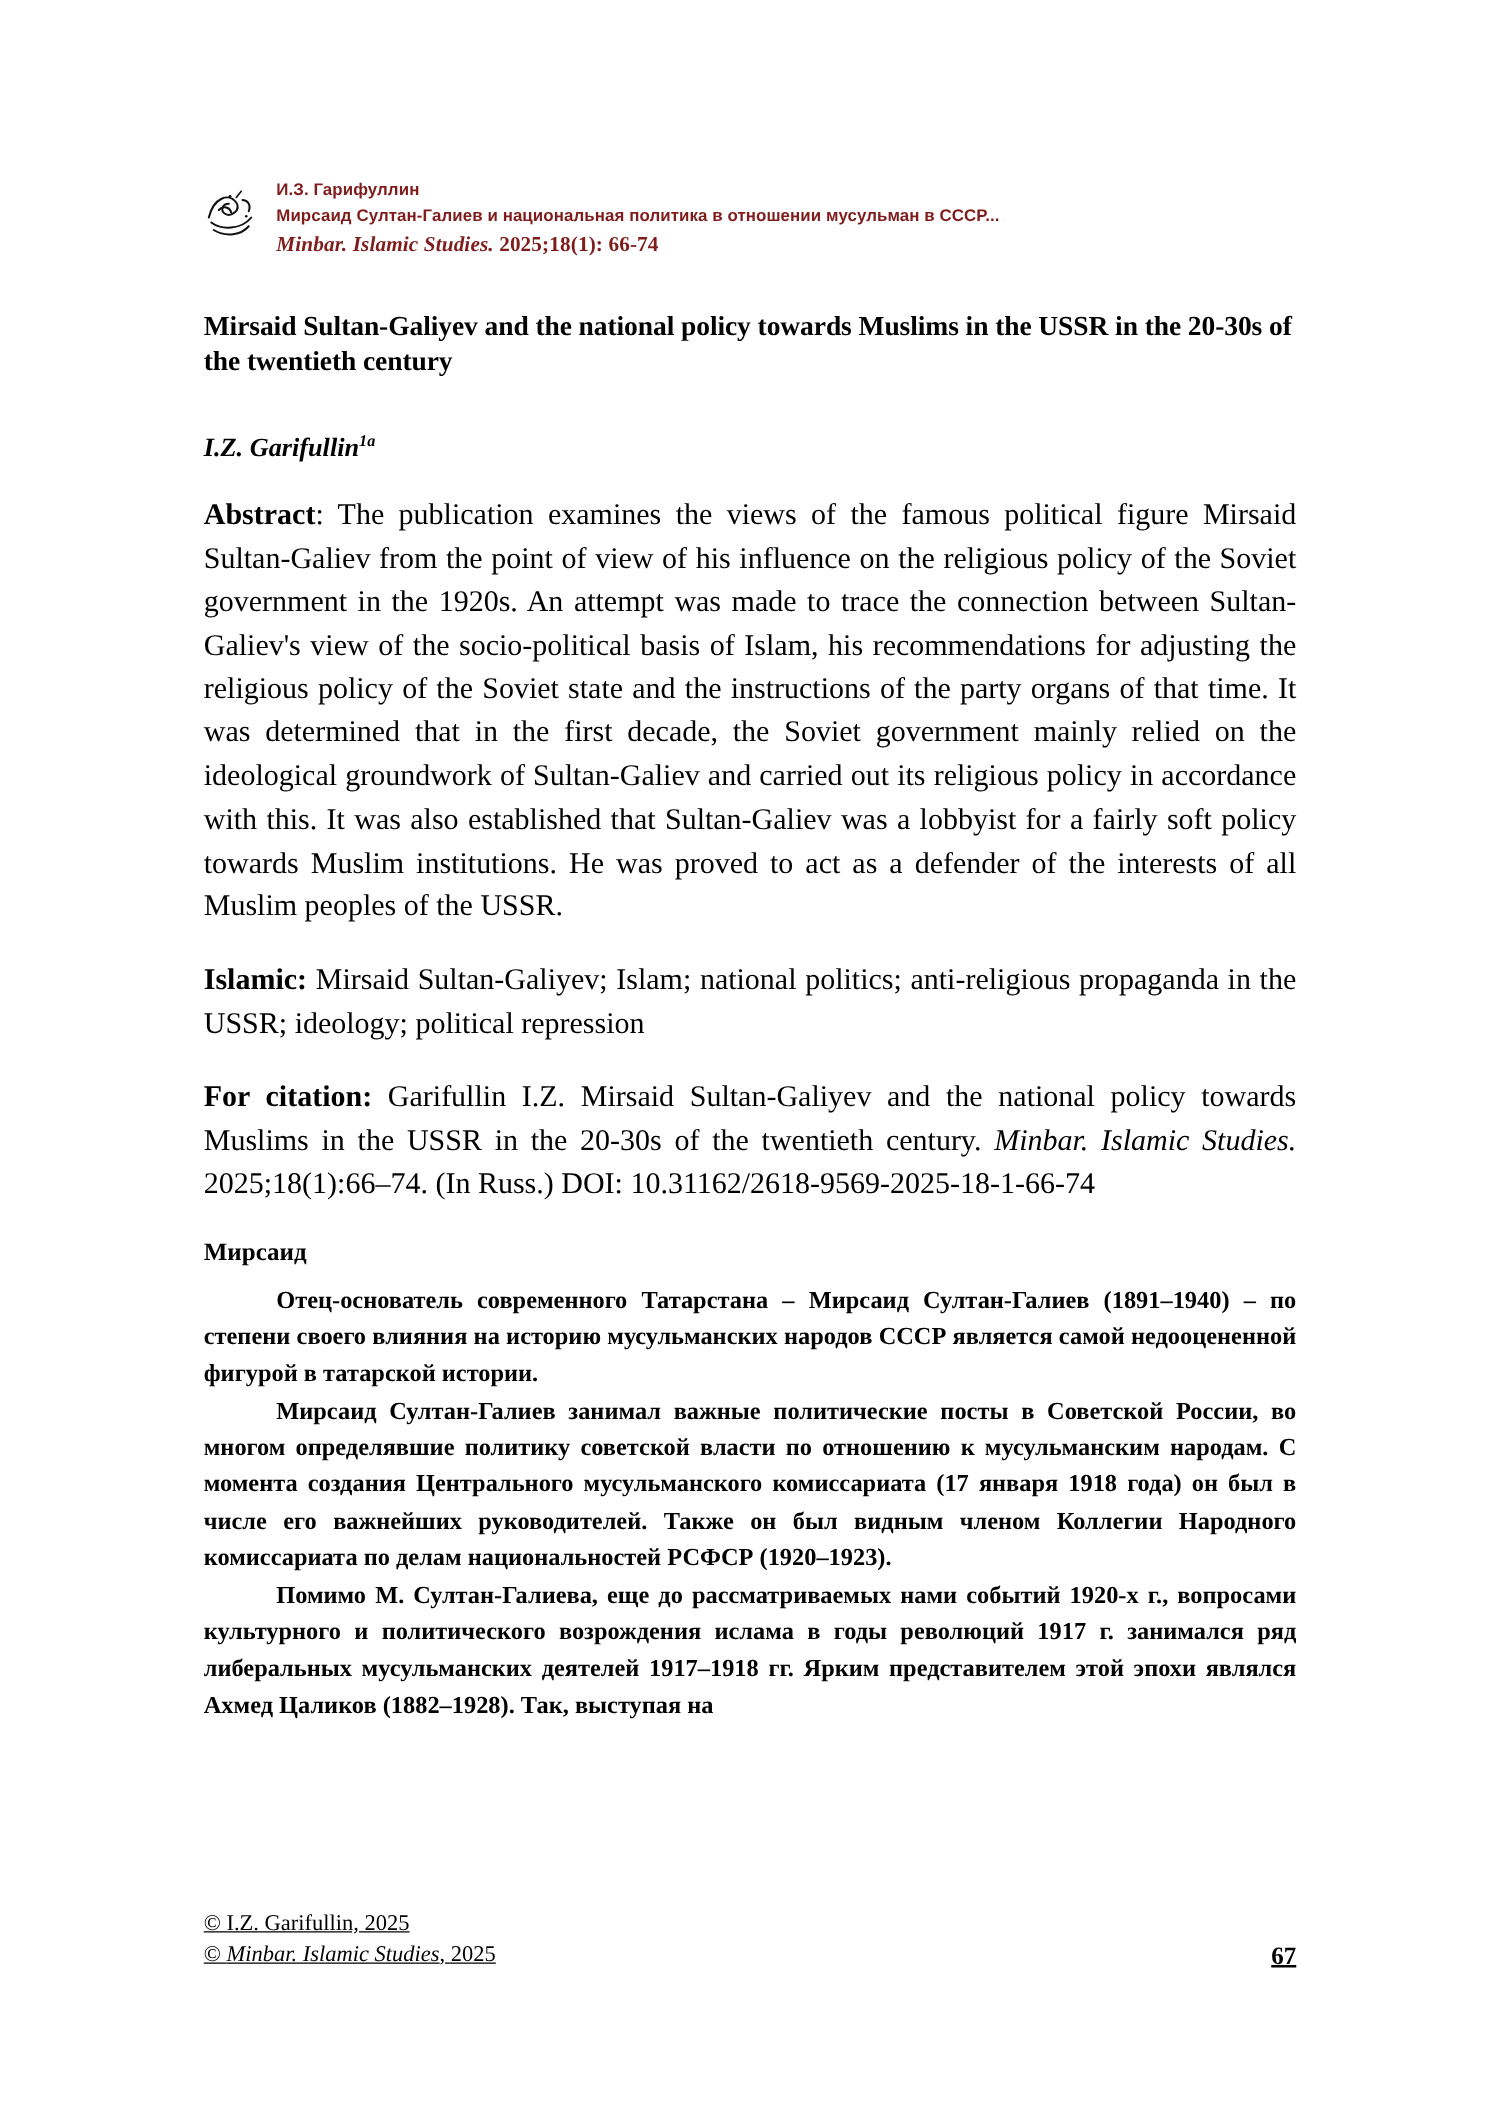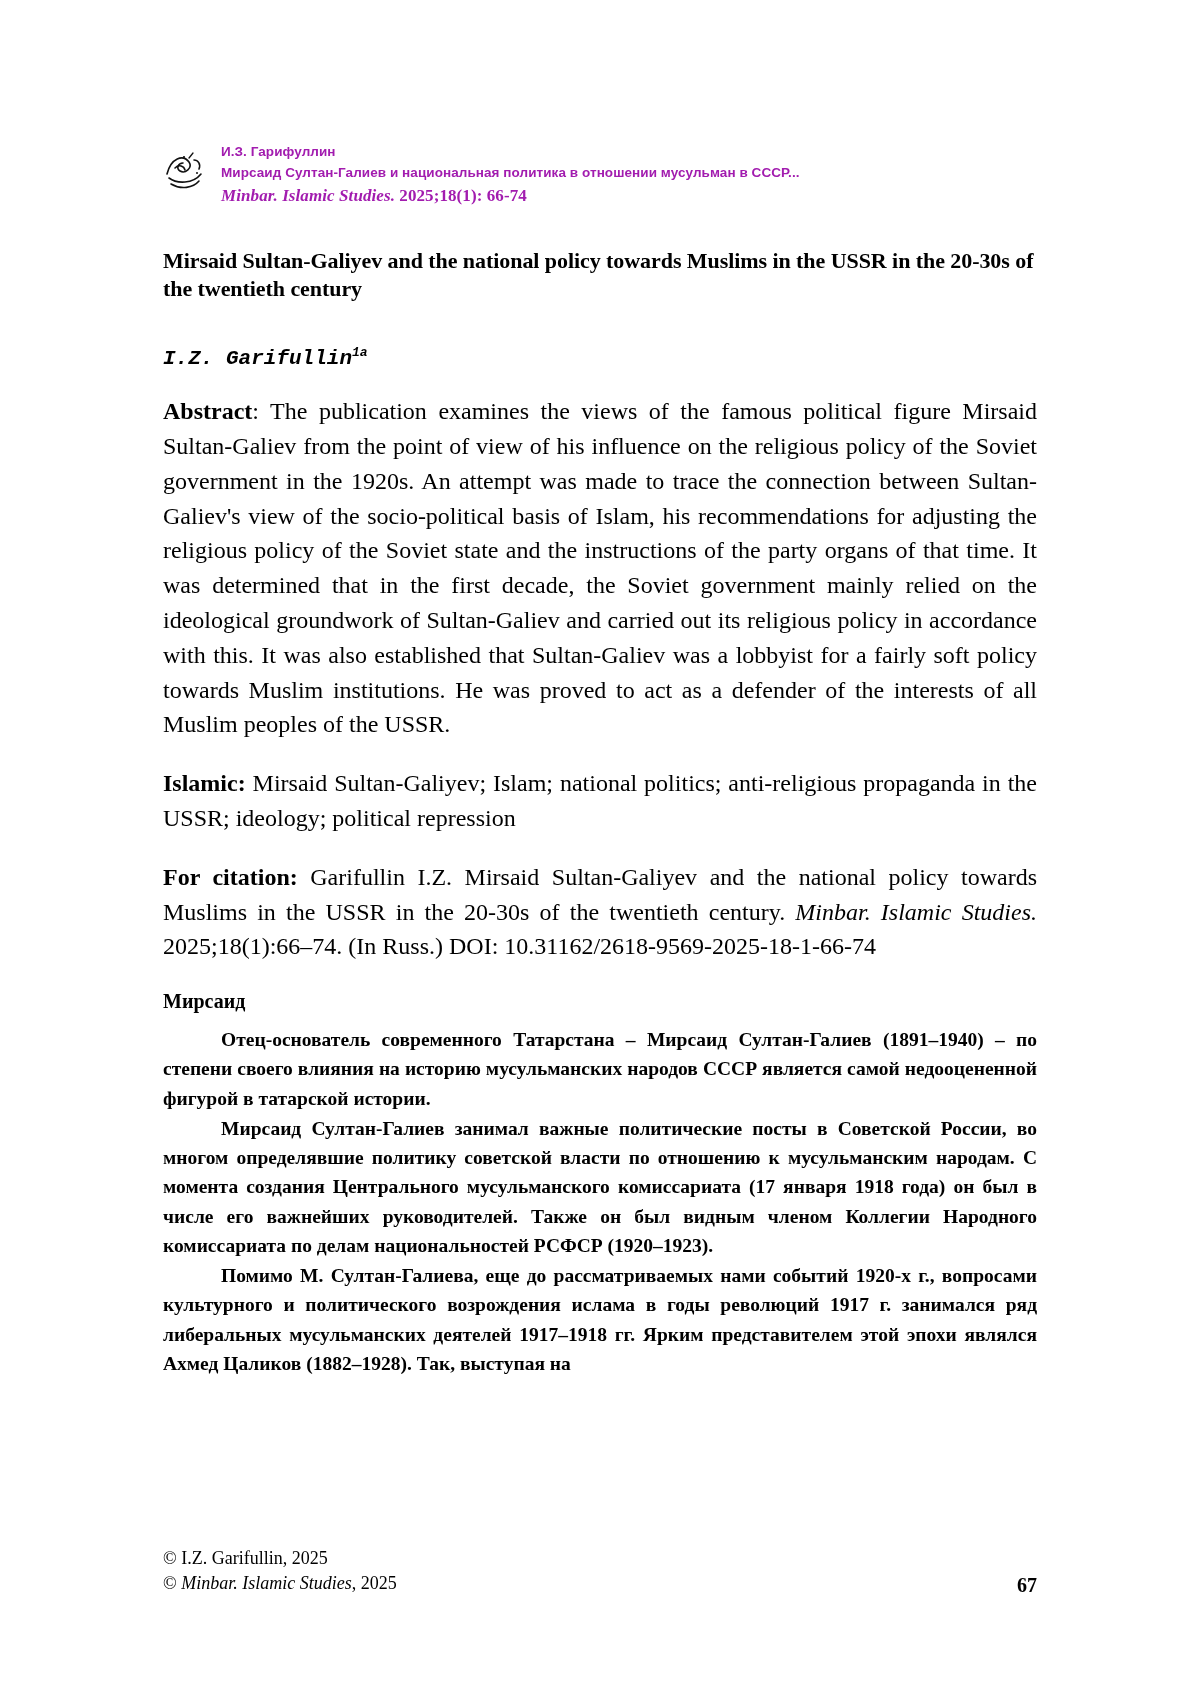--- a/index.html
+++ b/index.html
@@ -42,21 +42,21 @@
   .runhead-lines {
     flex: 1 1 auto;
     padding-top: 2px;
   }
   .rh-line {
     font-family: "Liberation Sans", sans-serif;
     font-size: 13.5px;
     font-weight: bold;
     line-height: 1.52;
     letter-spacing: 0.005em;
-    color: #a21caf;
+    color: #7f1d1d;
   }
   .rh-line.journal {
     font-family: "Liberation Serif", serif;
     font-weight: bold;
     font-size: 17px;
   }
   .rh-line.journal .ital {
     font-style: italic;
   }
 
@@ -65,21 +65,21 @@
     font-family: "Liberation Serif", serif;
     font-weight: bold;
     font-size: 22px;
     line-height: 1.28;
     letter-spacing: -0.003em;
     margin-bottom: 42px;
   }
 
   
   .author {
-    font-family: Liberation Mono, monospace;
+    font-family: Liberation Serif, serif;
     font-style: italic;
     font-weight: bold;
     font-size: 21px;
     margin-bottom: 6px;
   }
   .author sup {
     font-size: 13px;
     font-weight: bold;
     vertical-align: super;
   }
@@ -131,24 +131,25 @@
     text-indent: 58px;
     margin: 0 0 1px 0;
     font-weight: bold;
   }
 
   
   .footer {
     position: absolute;
     left: 163px;
     right: 163px;
-    bottom: 104px;
+    bottom: 124px;
     display: flex;
     align-items: flex-end;
     justify-content: space-between;
+    text-decoration: underline;
   }
   .copyright {
     font-size: 18px;
     line-height: 1.42;
   }
   .copyright .ital { font-style: italic; }
   .pagenum {
     font-size: 20px;
     font-weight: bold;
   }

